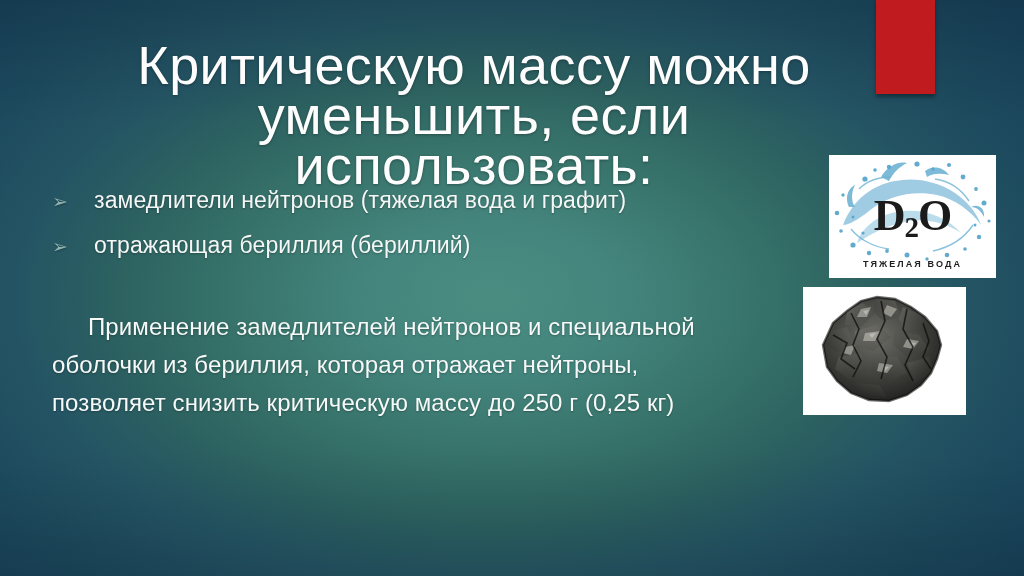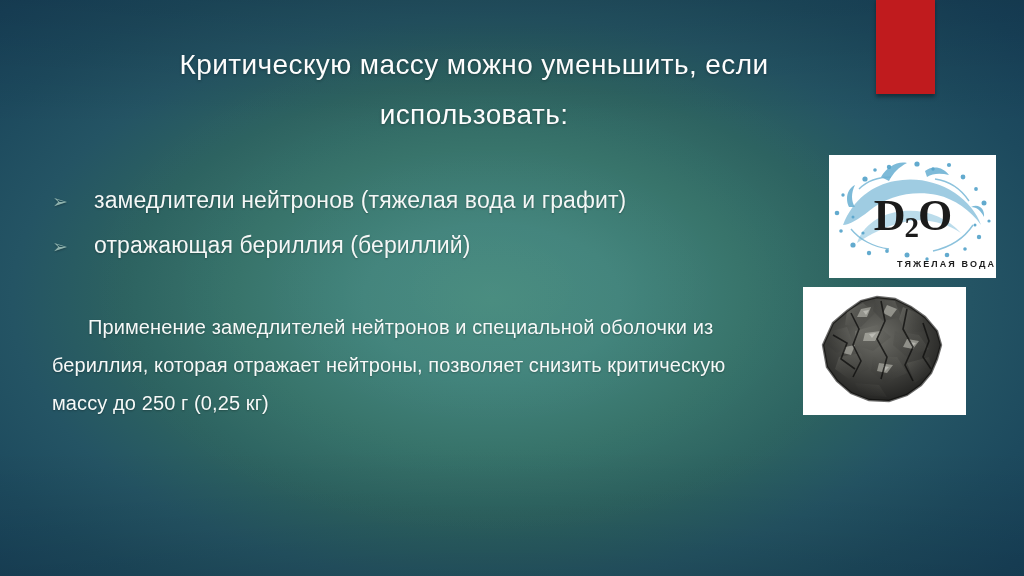--- a/index.html
+++ b/index.html
@@ -50,21 +50,21 @@
 
   
   .title {
     position: absolute;
     left: 96px;
     top: 40px;
     width: 756px;
     z-index: 4;
     text-align: center;
     color: #fdfdfd;
-    font-size: 28px;
+    font-size: 54px;
     line-height: 50px;
     font-weight: 300;
     letter-spacing: 0.4px;
     text-shadow: 0 1px 3px rgba(0,0,0,0.30);
   }
 
   
   .bullets {
     position: absolute;
     left: 52px;
@@ -96,21 +96,21 @@
   }
 
   
   .body-par {
     position: absolute;
     left: 52px;
     top: 308px;
     width: 700px;
     z-index: 4;
     color: #f6f9f8;
-    font-size: 20px;
+    font-size: 24px;
     line-height: 38px;
     font-weight: 300;
     letter-spacing: 0.1px;
     text-indent: 36px;
     text-shadow: 0 1px 2px rgba(0,0,0,0.28);
   }
 
   
   .pic-d2o {
     position: absolute;
@@ -138,21 +138,21 @@
   }
   .d2o-formula .sub {
     font-size: 29px;
     vertical-align: -7px;
     letter-spacing: -1px;
   }
   .d2o-caption {
     position: absolute;
     left: 0; right: 0;
     bottom: 9px;
-    text-align: right;
+    text-align: center;
     font-family: "Liberation Sans", sans-serif;
     font-weight: bold;
     font-size: 9px;
     letter-spacing: 2.1px;
     color: #1d1d1d;
     z-index: 3;
   }
 
   
   .pic-graphite {

